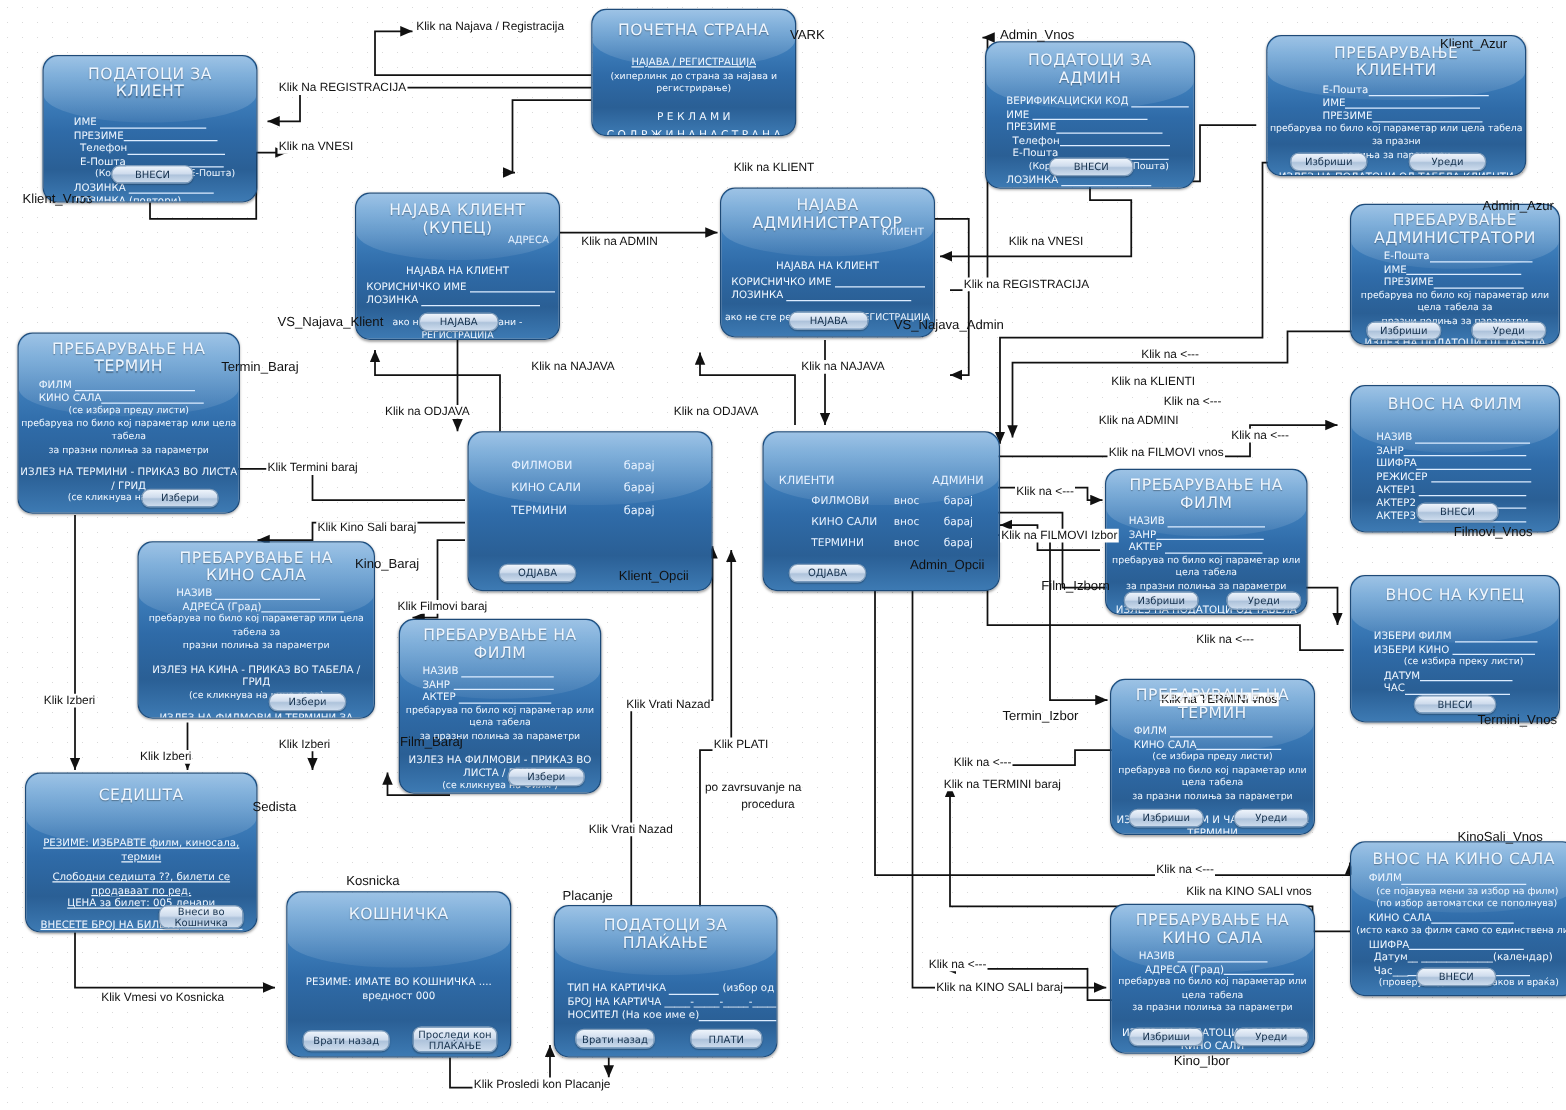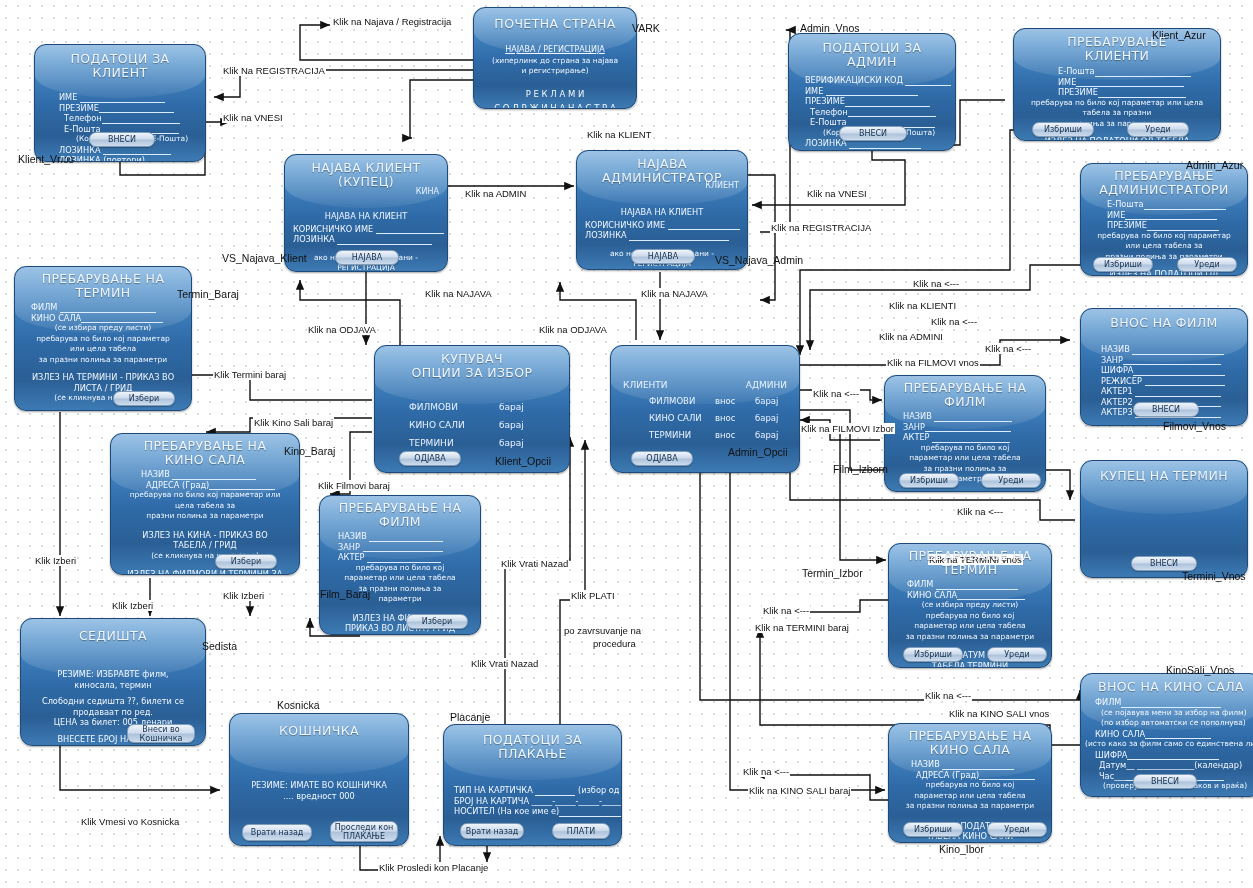--- a/index.html
+++ b/index.html
@@ -30,21 +30,21 @@
     background:linear-gradient(to bottom,rgba(255,255,255,.40),rgba(255,255,255,.06));
     border-radius:12px 12px 50% 50%/12px 12px 22px 22px;
     pointer-events:none;
   }
   .panel > *{position:relative;z-index:2;}
   .ptitle{
     text-align:center;font-size:12.5px;letter-spacing:.4px;
     color:#eef6ff;text-shadow:0 1px 1px rgba(0,0,0,.35);
     margin:7px 8px 2px 8px;line-height:14px;
   }
-  .body{font-size:8.2px;line-height:10.5px;color:#f0f7ff;padding:0 16px;}
+  .body{font-size:8.2px;line-height:10.5px;color:#f0f7ff;padding:0 0;}
   .fieldrow{white-space:nowrap;}
   .ul{display:inline-block;border-bottom:1px solid #dcecff;height:8px;vertical-align:bottom;}
   .ctr{text-align:center;}
   .tiny{font-size:7.5px;}
   
   .btn{
     position:absolute;
     border-radius:7px;
     background:linear-gradient(to bottom,#eef4fb 0%,#cfdced 45%,#aec3db 55%,#cddced 100%);
     border:1px solid #7f9cba;
@@ -229,21 +229,21 @@
     </div>
     <div class="btn" style="left:12px;top:93px;width:60px;height:15px;">Избриши</div>
     <div class="btn" style="left:96px;top:93px;width:60px;height:15px;">Уреди</div>
   </div>
   <div class="cap" style="left:1186px;top:159px;">Admin_Azur</div>
 
   <div class="panel" style="left:284px;top:154px;width:164px;height:118px;">
     <div class="ptitle" style="margin-top:6px;">
       <span>НАЈАВА КЛИЕНТ</span><br><span>(КУПЕЦ)</span>
     </div>
-    <div style="position:absolute;right:8px;top:32px;font-size:8px;color:#e6f1ff;">КИНА</div>
+    <div style="position:absolute;right:8px;top:32px;font-size:8px;color:#e6f1ff;">АДРЕСА</div>
     <div class="body ctr" style="margin-top:22px;">НАЈАВА НА КЛИЕНТ</div>
     <div class="body" style="margin-top:2px;padding-left:8px;">
       <div class="fieldrow"><span>КОРИСНИЧКО ИМЕ</span> <span class="ul" style="width:68px"></span></div>
       <div class="fieldrow"><span>ЛОЗИНКА</span> <span class="ul" style="width:95px"></span></div>
     </div>
     <div class="body ctr tiny" style="margin-top:8px;">ако не сте регистрирани - РЕГИСТРАЦИЈА</div>
     <div class="btn" style="left:50px;top:95px;width:64px;height:15px;">НАЈАВА</div>
   </div>
   <div class="cap" style="left:222px;top:252px;">VS_Najava_Klient</div>
 
@@ -327,23 +327,20 @@
     <div class="body ctr" style="margin-top:8px;">
       <div>ИЗЛЕЗ НА ФИЛМОВИ - ПРИКАЗ ВО ЛИСТА / ГРИД</div>
       <div class="tiny">(се кликнува на Филм )</div>
     </div>
 
     <div class="btn" style="left:86px;top:118px;width:62px;height:15px;">Избери</div>
   </div>
   <div class="cap" style="left:320px;top:588px;">Film_Baraj</div>
 
   <div class="panel" style="left:374px;top:345px;width:196px;height:128px;">
-    <div class="ptitle" style="margin-top:6px;">
-      <span>КУПУВАЧ</span><br><span>ОПЦИИ ЗА ИЗБОР</span>
-    </div>
     <div style="margin-top:22px;padding-left:34px;">
       <div class="opt" style="margin-bottom:8px;">
         <span style="width:90px">ФИЛМОВИ</span>
         <span>барај</span>
       </div>
       <div class="opt" style="margin-bottom:8px;">
         <span style="width:90px">КИНО САЛИ</span>
         <span>барај</span>
       </div>
       <div class="opt">
@@ -414,21 +411,28 @@
     <div class="body ctr" style="margin-top:8px;">
       <div>ИЗЛЕЗ НА ПОДАТОЦИ ОД ТАБЕЛА ФИЛМОВИ</div>
 
     </div>
     <div class="btn" style="left:14px;top:97px;width:60px;height:15px;">Избриши</div>
     <div class="btn" style="left:96px;top:97px;width:60px;height:15px;">Уреди</div>
   </div>
   <div class="cap" style="left:833px;top:463px;">Film_Izborn</div>
 
   <div class="panel" style="left:1080px;top:460px;width:168px;height:118px;">
-    <div class="ptitle" style="margin-top:8px;">КУПЕЦ НА ТЕРМИН</div>
+    <div class="ptitle" style="margin-top:8px;">ВНОС НА КУПЕЦ</div>
+    <div class="body" style="margin-top:20px;padding-left:18px;">
+      <div class="fieldrow"><span>ИЗБЕРИ ФИЛМ</span> <span class="ul" style="width:66px"></span></div>
+      <div class="fieldrow"><span>ИЗБЕРИ КИНО</span> <span class="ul" style="width:66px"></span></div>
+      <div class="fieldrow tiny" style="padding-left:24px">(се избира преку листи)</div>
+      <div class="fieldrow" style="padding-left:8px"><span>ДАТУМ</span><span class="ul" style="width:74px"></span></div>
+      <div class="fieldrow" style="padding-left:8px"><span>ЧАС</span><span class="ul" style="width:84px"></span></div>
+    </div>
     <div class="btn" style="left:50px;top:95px;width:66px;height:15px;">ВНЕСИ</div>
   </div>
   <div class="cap" style="left:1182px;top:570px;">Termini_Vnos</div>
 
   <div class="panel" style="left:888px;top:543px;width:164px;height:125px;">
     <div class="ptitle" style="margin-top:5px;">
       <span>ПРЕБАРУВАЊЕ НА</span><br><span>ТЕРМИН</span>
     </div>
     <div class="body" style="margin-top:2px;padding-left:18px;">
       <div class="fieldrow"><span>ФИЛМ</span> <span class="ul" style="width:82px"></span></div>
@@ -481,21 +485,21 @@
       <div>ИЗЛЕЗ НА ПОДАТОЦИ ОД ТАБЕЛА КИНО САЛИ</div>
       <div>ПРИКАЗ ВО ГРИД со опции:</div>
     </div>
     <div class="btn" style="left:14px;top:98px;width:60px;height:15px;">Избриши</div>
     <div class="btn" style="left:98px;top:98px;width:60px;height:15px;">Уреди</div>
   </div>
   <div class="cap" style="left:939px;top:843px;">Kino_Ibor</div>
 
   <div class="panel" style="left:20px;top:618px;width:186px;height:128px;">
     <div class="ptitle" style="margin-top:10px;">СЕДИШТА</div>
-    <div class="body ctr" style="margin-top:26px;">
+    <div class="body ctr" style="margin-top:26px;text-decoration:underline;">
       <div>РЕЗИМЕ: ИЗБРАВТЕ филм, киносала, термин</div>
       <div style="height:6px"></div>
       <div>Слободни седишта ??, билети се продаваат по ред.</div>
       <div>ЦЕНА за билет:  005 денари</div>
       <div style="height:6px"></div>
       <div><span>ВНЕСЕТЕ БРОЈ НА БИЛЕТИ</span><span class="ul" style="width:50px"></span></div>
     </div>
     <div class="btn" style="left:106px;top:105px;width:68px;height:19px;flex-direction:column;">
       <span>Внеси во</span>
       <span>Кошничка</span>
@@ -559,16 +563,16 @@
   <div class="elabel" style="left:253px;top:417px;">Klik Kino Sali baraj</div>
   <div class="elabel" style="left:317px;top:480px;">Klik Filmovi baraj</div>
   <div class="elabel" style="left:34px;top:555px;">Klik Izberi</div>
   <div class="elabel" style="left:111px;top:600px;">Klik Izberi</div>
   <div class="elabel" style="left:222px;top:590px;">Klik Izberi</div>
   <div class="elabel" style="left:500px;top:558px;">Klik Vrati Nazad</div>
   <div class="elabel" style="left:570px;top:590px;">Klik PLATI</div>
   <div class="elabel" style="left:563px;top:625px;">po zavrsuvanje na</div>
   <div class="elabel" style="left:592px;top:638px;">procedura</div>
   <div class="elabel" style="left:470px;top:658px;">Klik Vrati Nazad</div>
-  <div class="elabel" style="left:80px;top:793px;margin-top:23px;">Klik Vmesi vo Kosnicka</div>
+  <div class="elabel" style="left:80px;top:793px;">Klik Vmesi vo Kosnicka</div>
   <div class="elabel" style="left:378px;top:862px;">Klik Prosledi kon Placanje</div>
 
 </div>
 
 </body></html>

